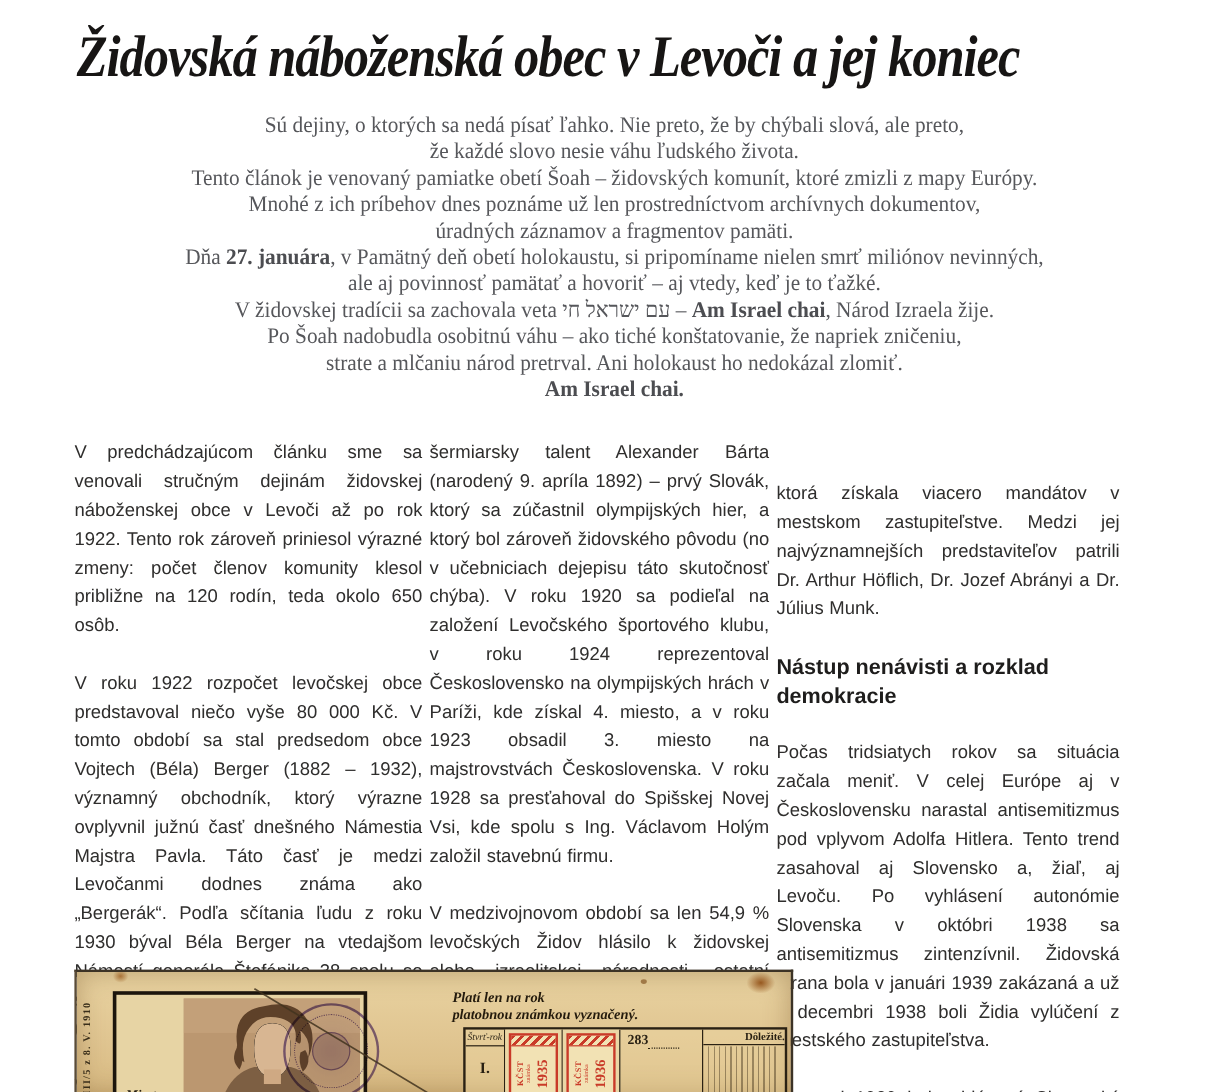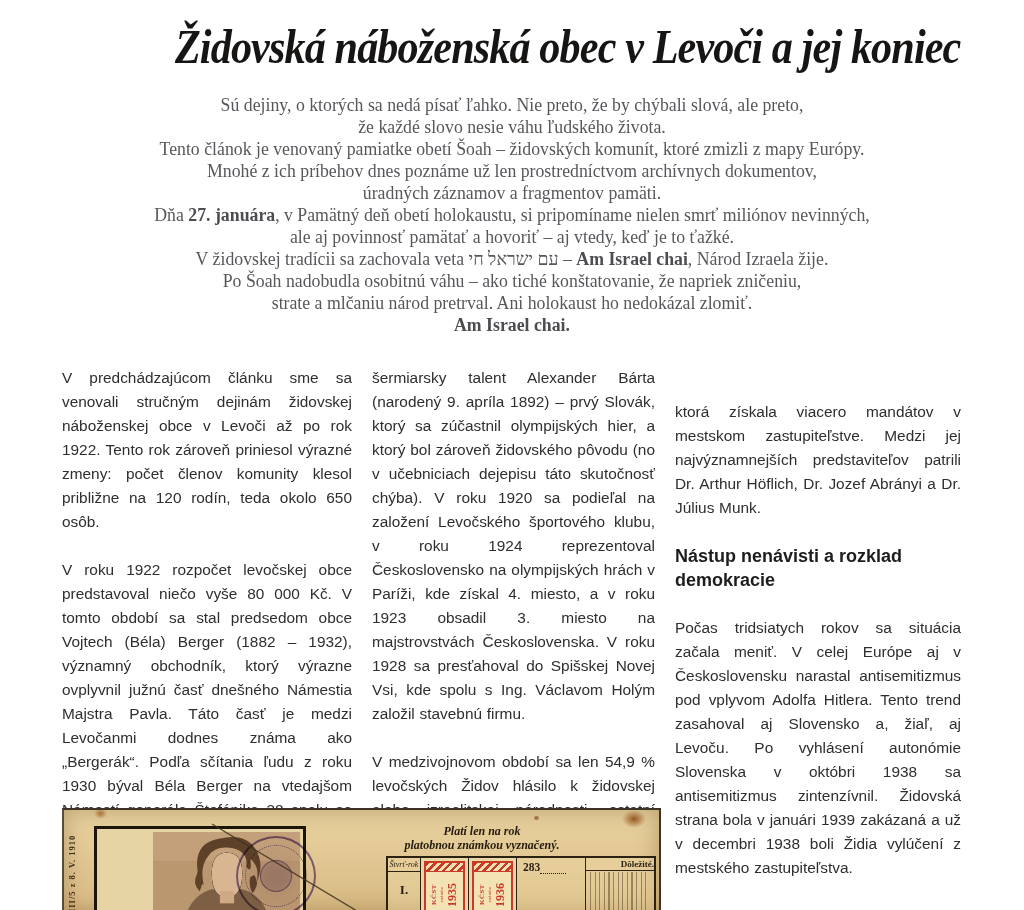--- a/index.html
+++ b/index.html
@@ -2,40 +2,40 @@
 <html lang="sk"><head>
 <meta charset="utf-8">
 <style>
   html,body{margin:0;padding:0;background:#ffffff;}
   .page{
     position:relative; width:1024px; height:910px; margin:0 auto;
     background:#ffffff; overflow:hidden;
     font-family:"Liberation Sans", sans-serif; color:#2e2d2c;
   }
   
-  .title-wrap{position:absolute; top:18px; left:0; width:100%; text-align:right;}
+  .title-wrap{position:absolute; top:18px; left:0; width:100%; text-align:left;}
   .title{
     display:inline-block; white-space:nowrap;
     font-family:"Liberation Serif", serif; font-style:italic; font-weight:bold;
     font-size:49px; color:#171514; letter-spacing:-1px;
     transform:scaleX(.86); transform-origin:50% 50%;
   }
   
   .intro{
     position:absolute; top:94px; left:62px; width:900px; text-align:center;
     font-family:"Liberation Serif", serif; color:#56575b;
     font-size:18.5px; line-height:22px;
     transform:scaleX(.96); transform-origin:50% 0;
   }
   .intro-line{white-space:nowrap;}
   .intro .b{font-weight:bold; color:#4c4d51;}
   
   .cols{
     position:absolute; top:366px; left:62px; width:900px; height:544px;
-    display:flex; gap:20px; overflow:hidden;
+    display:flex; gap:6px; overflow:hidden;
   }
   .col{overflow:hidden;}
   .col-1{width:290px;} .col-2{width:283px;} .col-3{width:286px;margin-top:34px;}
   .col-para{
     margin:0 0 24px 0; text-align:justify; hyphens:auto;
     font-size:15.4px; line-height:24px; color:#2f2e2d; word-spacing:.5px;
   }
   .col-heading{
     margin:0 0 24px 0; font-size:18px; line-height:24px;
     font-weight:bold; color:#1e1d1c;
@@ -77,21 +77,21 @@
   .round-stamp .ring{
     position:absolute; left:7px; top:7px; right:7px; bottom:7px; border-radius:50%;
     border:1.5px dotted rgba(95,64,154,.85);
   }
   .round-stamp .core{
     position:absolute; left:22px; top:22px; right:22px; bottom:22px; border-radius:50%;
     border:1.5px solid rgba(95,64,154,.7); background:rgba(104,72,164,.22);
   }
   .scan-cutline{position:absolute; left:0; top:0; width:595px; height:102px; pointer-events:none;}
   .validity{
-    position:absolute; left:300px; top:14px; width:236px; text-align:center;
+    position:absolute; left:313px; top:14px; width:236px; 
     font-weight:bold; font-style:italic; font-size:12px; line-height:14px; color:#241b0d;
   }
   .scan-table{
     position:absolute; left:322px; top:46px; width:266px; height:58px;
     display:flex; border:2px solid #2a2113; background:rgba(240,220,170,.35);
   }
   .scan-table .cell{border-right:1.5px solid #2a2113; position:relative; overflow:hidden;}
   .scan-table .cell:last-child{border-right:none;}
   .cell-quarter{width:32px; font-size:8px; font-style:italic; text-align:center;}
   .cell-quarter .hdr{display:block; border-bottom:1px solid #2a2113; padding:2px 0; line-height:9px;}

